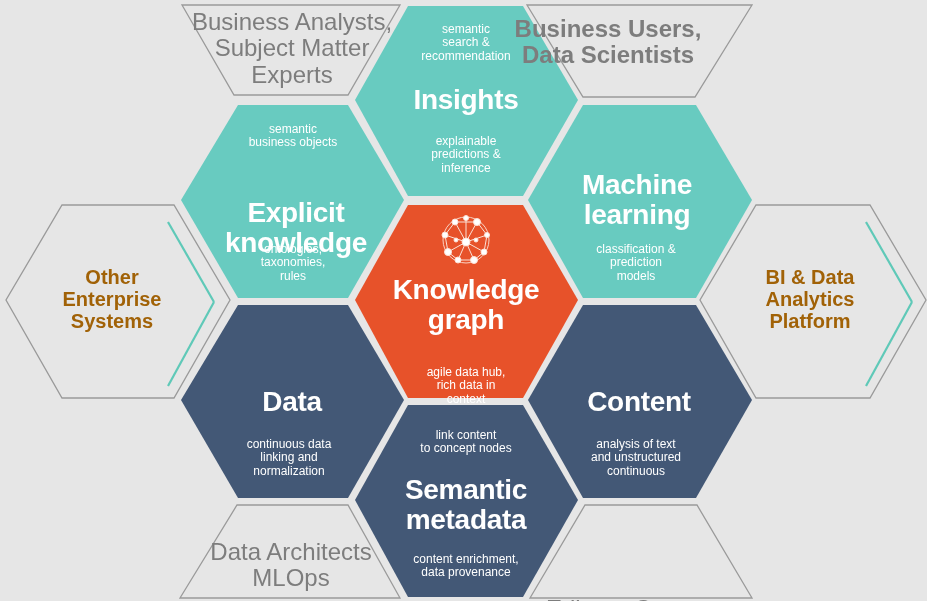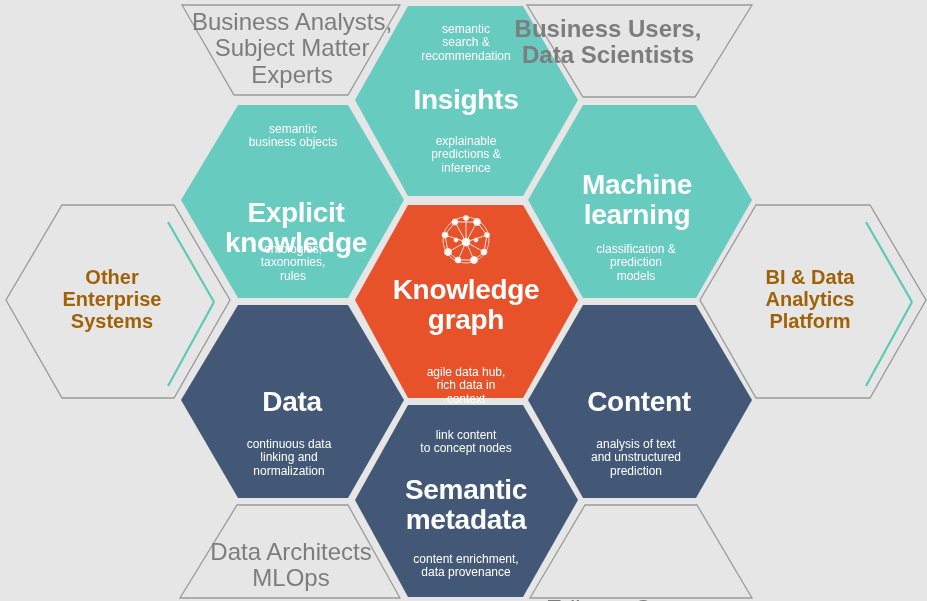--- a/index.html
+++ b/index.html
@@ -127,20 +127,20 @@
 context</div>
 
 <div class="label title" style="left:292px; top:402px;">Data</div>
 <div class="label sub" style="left:289px; top:458px;">continuous data
 linking and
 normalization</div>
 
 <div class="label title" style="left:639px; top:402px;">Content</div>
 <div class="label sub" style="left:636px; top:458px;">analysis of text
 and unstructured
-prediction</div>
+continuous</div>
 
 <div class="label sub" style="left:466px; top:442px;">link content
 to concept nodes</div>
 <div class="label title" style="left:466px; top:505px;">Semantic
 metadata</div>
 <div class="label sub" style="left:466px; top:566px;">content enrichment,
 data provenance</div>
 
 </body></html>

